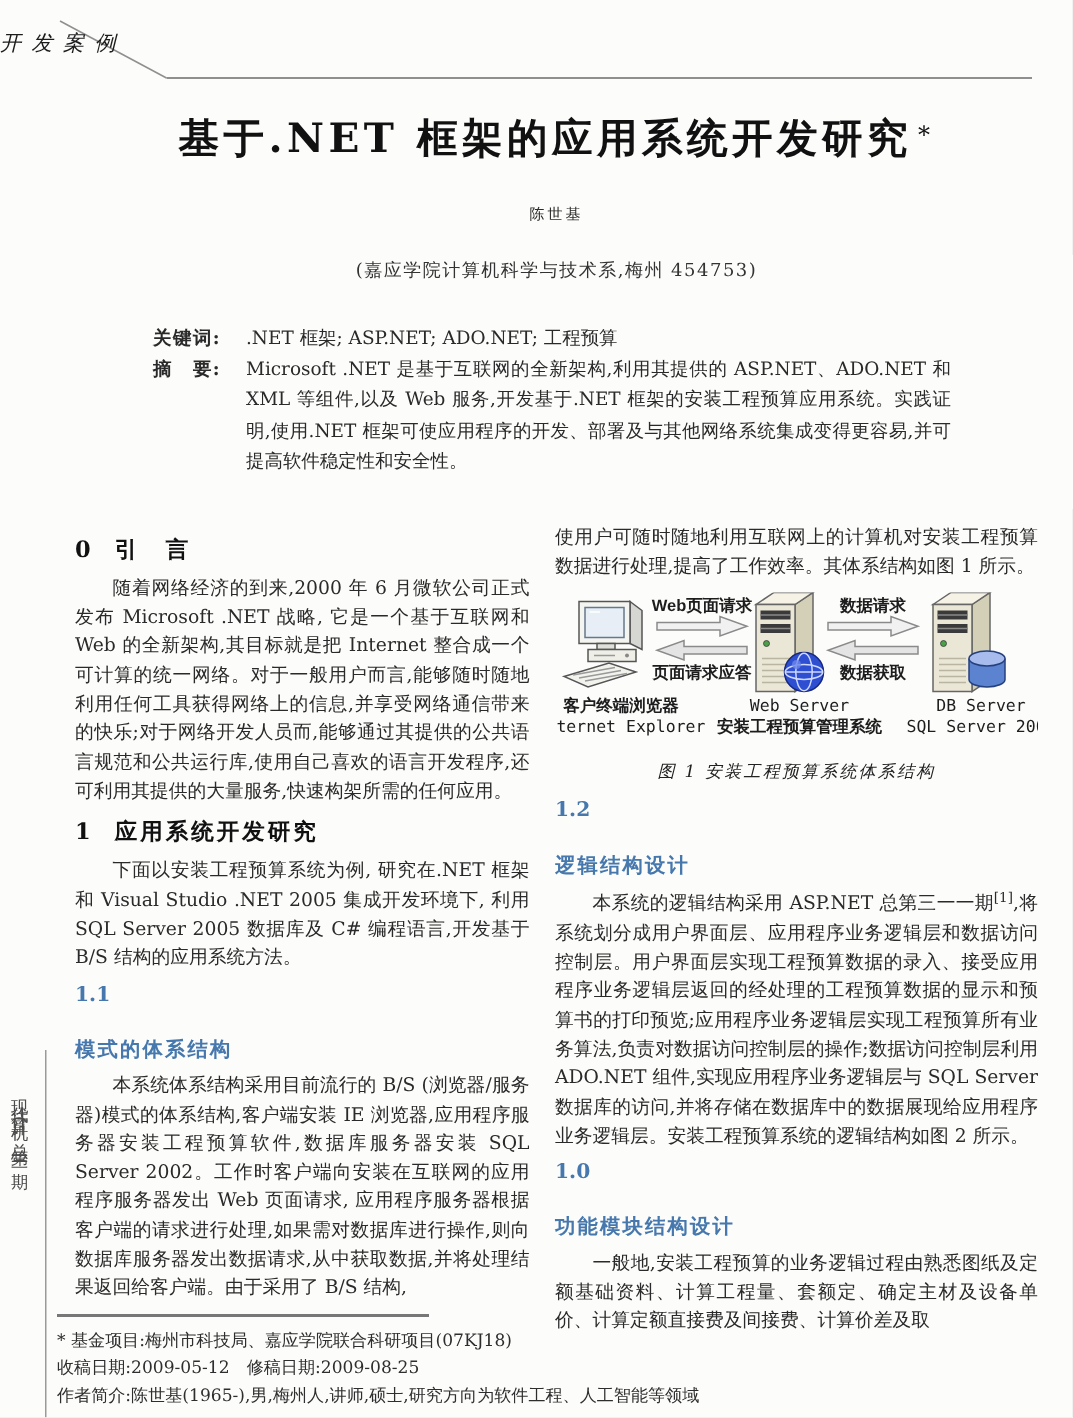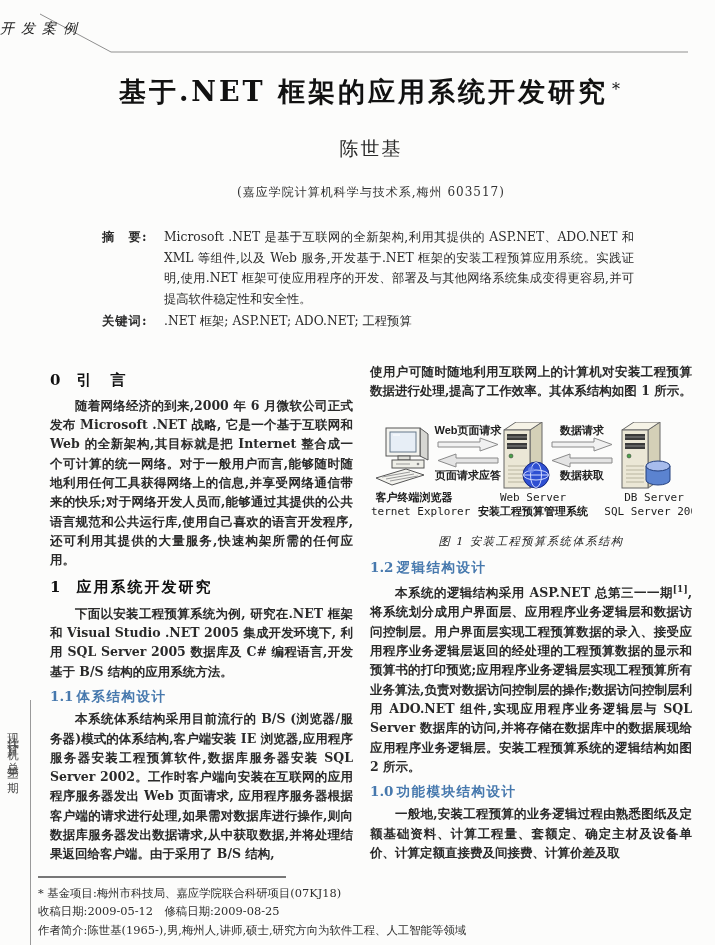--- a/index.html
+++ b/index.html
@@ -13,40 +13,40 @@
   .header-cat{
     position:absolute;top:20px;left:0;width:680px;text-align:left;
     font-style:italic;font-size:14px;letter-spacing:7px;color:#1c1c1c;
   }
   .content{padding:58px 23px 0 50px;}
   .title{
     margin:16px 0 0;text-align:center;font-size:27px;font-weight:700;
     letter-spacing:3px;color:#111;
   }
   .title-star{font-size:16px;font-weight:400;vertical-align:6px;margin-left:4px;}
-  .author{margin-top:26px;text-align:center;font-size:19px;letter-spacing:2px;}
+  .author{margin-top:26px;text-align:center;font-size:10px;letter-spacing:2px;}
   .affil{margin-top:22px;text-align:center;font-size:12px;color:#333;letter-spacing:1px;}
   .abstract{margin:26px 58px 0 52px;font-size:12.3px;line-height:20.5px;}
   .abs-row{display:flex;align-items:flex-start;}
   .abs-label{flex:0 0 62px;font-weight:600;letter-spacing:1px;white-space:pre;}
   .abs-text{flex:1;text-align:justify;}
   .kw-row{margin-top:2px;}
   
   .columns{display:flex;gap:17px;margin-top:30px;}
   .col{flex:1 1 0;font-size:12.5px;line-height:19.3px;text-align:justify;}
-  .col p{margin:0 0 2px;text-indent:2em;font-weight:bold;}
+  .col p{margin:0 0 2px;text-indent:2em;}
   .col p.noindent{text-indent:0;}
   .h-major{display:flex;gap:14px;align-items:baseline;margin:9px 0 6px;
     font-size:15px;font-weight:700;color:#111;letter-spacing:2px;}
-  .h-minor{display:flex;gap:3px;align-items:baseline;margin:6px 0 3px;
-    font-size:13.5px;font-weight:600;color:var(--heading-blue,#4678ad);letter-spacing:1.5px;}
+  .h-minor{display:flex;gap:18px;align-items:baseline;margin:6px 0 3px;
+    font-size:13.5px;font-weight:600;color:var(--heading-blue,#4678ad);letter-spacing:1.5px;flex-direction:column;}
   .h-minor .hnum{letter-spacing:0;}
   sup{font-size:9px;}
   
-  .figure-block{margin:22px 0 4px;text-align:center;}
+  .figure-block{margin:9px 0 4px;text-align:center;}
   .figure-caption{margin-top:5px;font-size:11.3px;letter-spacing:1.5px;color:#222;text-align:center;font-style:italic;}
   .fig-cn{font-family:"Liberation Sans",sans-serif;font-size:11px;fill:#1d1d1d;font-weight:600;}
   .fig-en{font-family:"DejaVu Sans Mono","Liberation Mono",monospace;font-size:11px;fill:#1d1d1d;}
   
   .footnote{position:absolute;left:38px;right:25px;bottom:6px;font-size:11.4px;line-height:18.5px;color:#2e2e2e;}
   .footnote-sep{width:248px;height:2px;background:#777;margin-bottom:6px;}
   
   .sidebar-vertical{
     position:absolute;left:5px;top:724px;height:220px;
     writing-mode:vertical-rl;text-orientation:mixed;
@@ -66,51 +66,51 @@
   </svg>
   <div class="header-cat">开发案例</div>
 
   <div class="sidebar-vertical">现代计算机(总第三一一期</div>
   <div class="sidebar-line"></div>
 
   <div class="content">
     <h1 class="title"><span>基于.NET 框架的应用系统开发研究</span><span class="title-star">*</span></h1>
 
     <div class="author">陈世基</div>
-    <div class="affil">(嘉应学院计算机科学与技术系,梅州  603517)</div>
+    <div class="affil">(嘉应学院计算机科学与技术系,梅州  454753)</div>
 
     <div class="abstract">
+      <div class="abs-row kw-row">
+        <span class="abs-label">关键词:</span>
+        <span class="abs-text">.NET 框架; ASP.NET; ADO.NET; 工程预算</span>
+      </div>
       <div class="abs-row">
         <span class="abs-label">摘　要:</span>
         <span class="abs-text">Microsoft .NET 是基于互联网的全新架构,利用其提供的 ASP.NET、ADO.NET 和 XML 等组件,以及 Web 服务,开发基于.NET 框架的安装工程预算应用系统。实践证明,使用.NET 框架可使应用程序的开发、部署及与其他网络系统集成变得更容易,并可提高软件稳定性和安全性。</span>
-      </div>
-      <div class="abs-row kw-row">
-        <span class="abs-label">关键词:</span>
-        <span class="abs-text">.NET 框架; ASP.NET; ADO.NET; 工程预算</span>
       </div>
     </div>
 
     <div class="columns">
 
       <div class="col">
         <div class="h-major">
           <span class="hnum">0</span>
           <span>引　言</span>
         </div>
         <p>随着网络经济的到来,2000 年 6 月微软公司正式发布 Microsoft .NET 战略, 它是一个基于互联网和 Web 的全新架构,其目标就是把 Internet 整合成一个可计算的统一网络。对于一般用户而言,能够随时随地利用任何工具获得网络上的信息,并享受网络通信带来的快乐;对于网络开发人员而,能够通过其提供的公共语言规范和公共运行库,使用自己喜欢的语言开发程序,还可利用其提供的大量服务,快速构架所需的任何应用。</p>
 
         <div class="h-major">
           <span class="hnum">1</span>
           <span>应用系统开发研究</span>
         </div>
         <p>下面以安装工程预算系统为例, 研究在.NET 框架和 Visual Studio .NET 2005 集成开发环境下, 利用 SQL Server 2005 数据库及 C# 编程语言,开发基于 B/S 结构的应用系统方法。</p>
 
         <div class="h-minor">
           <span class="hnum">1.1</span>
-          <span>体系结构设计</span>
+          <span>模式的体系结构</span>
         </div>
         <p>本系统体系结构采用目前流行的 B/S (浏览器/服务器)模式的体系结构,客户端安装 IE 浏览器,应用程序服务器安装工程预算软件,数据库服务器安装 SQL Server 2002。工作时客户端向安装在互联网的应用程序服务器发出 Web 页面请求, 应用程序服务器根据客户端的请求进行处理,如果需对数据库进行操作,则向数据库服务器发出数据请求,从中获取数据,并将处理结果返回给客户端。由于采用了 B/S 结构,</p>
       </div>
 
       <div class="col">
         <p class="noindent">使用户可随时随地利用互联网上的计算机对安装工程预算数据进行处理,提高了工作效率。其体系结构如图 1 所示。</p>
 
         <div class="figure-block">
           <svg width="322" height="100" viewBox="0 0 322 100">
 

